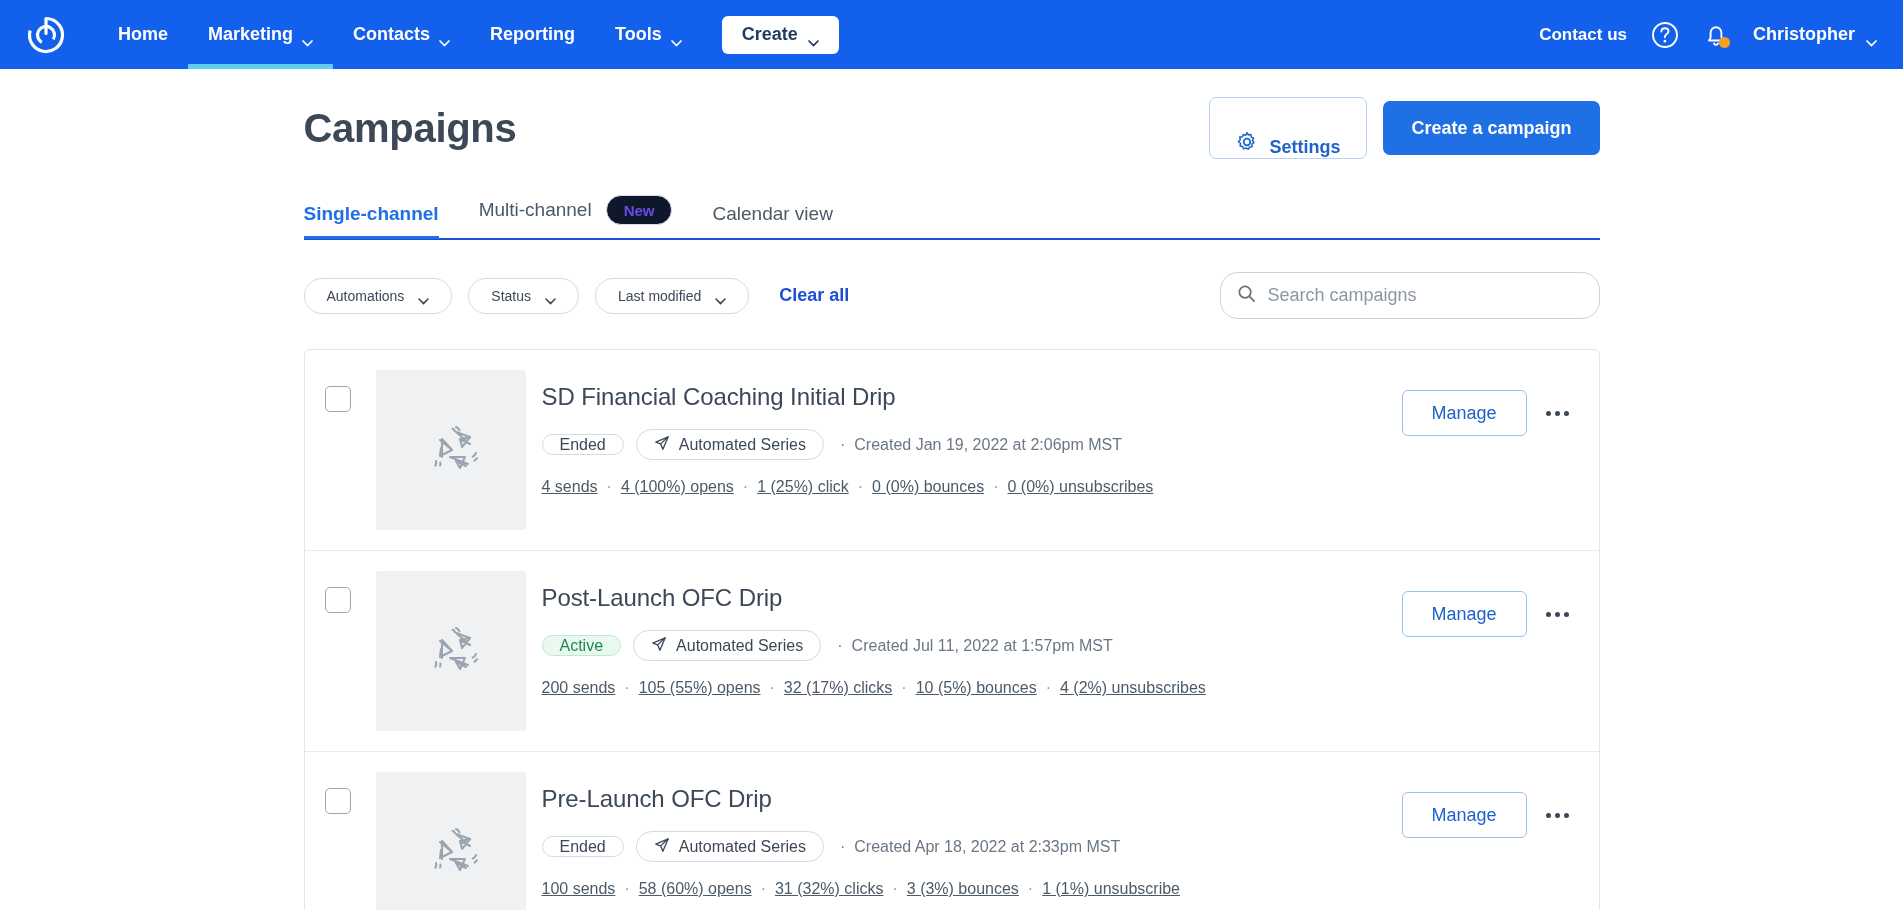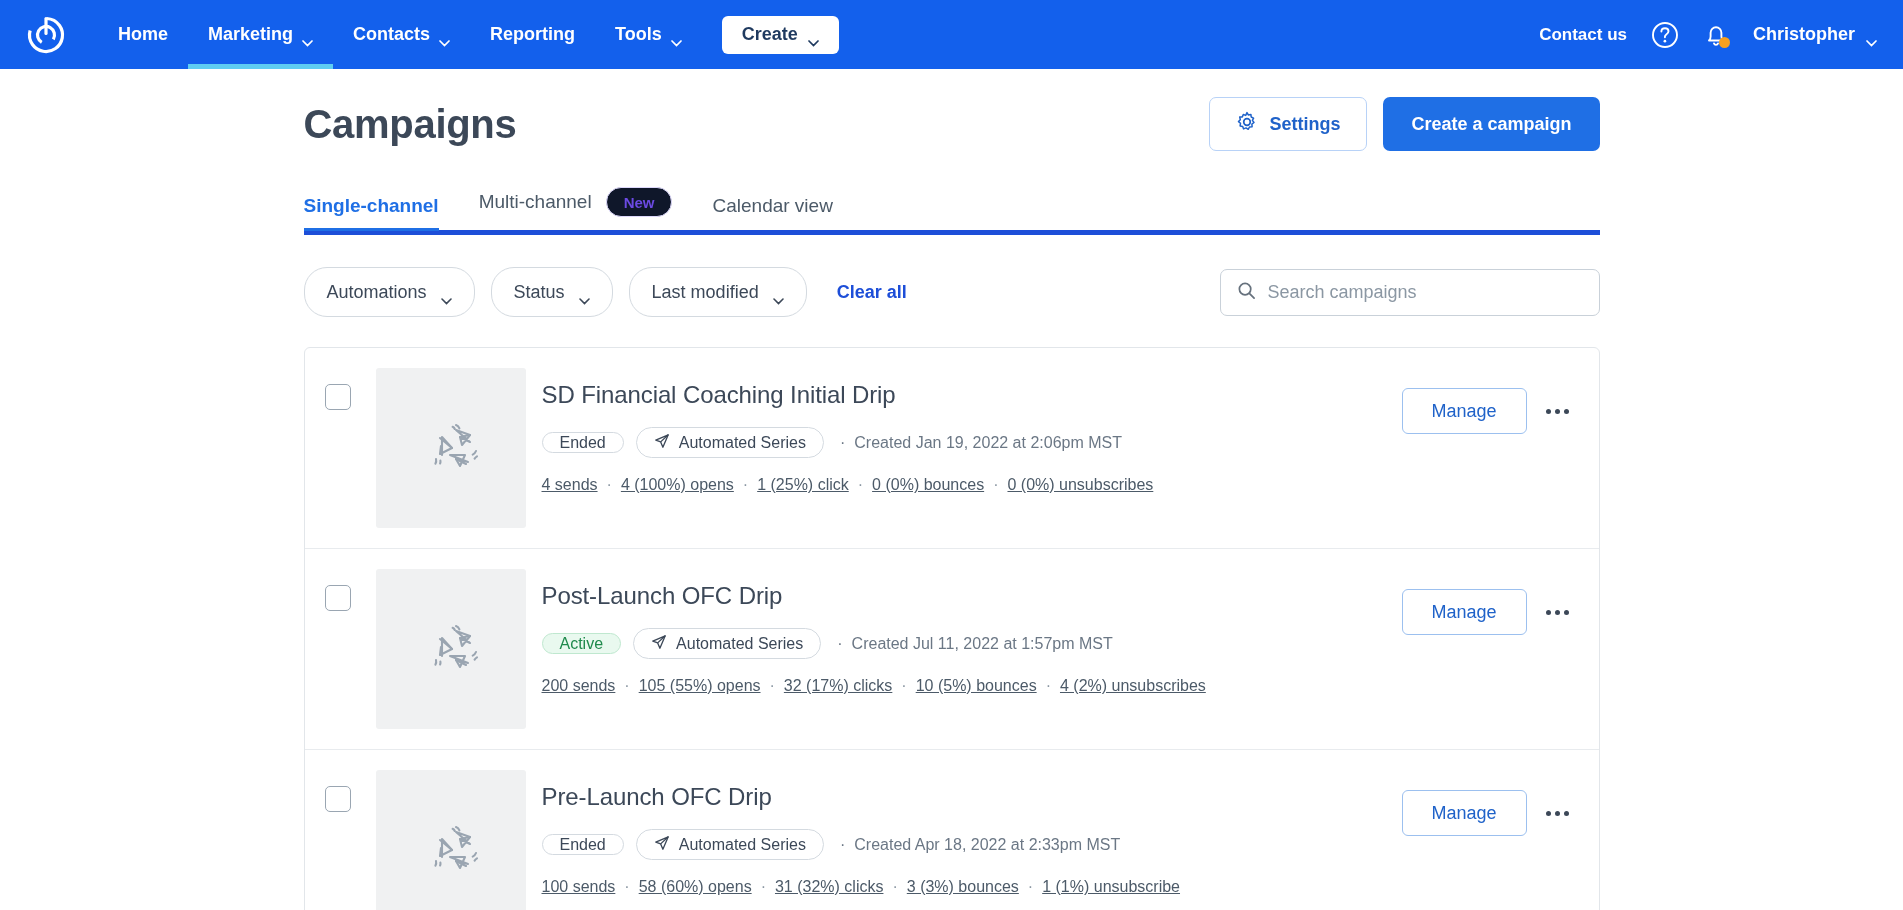--- a/index.html
+++ b/index.html
@@ -62,34 +62,34 @@
 
   .page-head {
     display: flex; align-items: center; justify-content: space-between;
     padding-top: 28px;
   }
   .page-title {
     font-size: 40px; font-weight: 700; color: #3c4858; letter-spacing: -0.3px;
   }
   .head-actions { display: flex; align-items: center; gap: 16px; }
   .btn-outline {
-    height: 54px; border: 1px solid #b8d2f7; border-radius: 7px;
+    height: 62px; border: 1px solid #b8d2f7; border-radius: 7px;
     background: #fff; color: #1f62c9; font-size: 18px; font-weight: 600;
-    display: flex; align-items: center; gap: 11px; padding: 0 26px; cursor: pointer;
+    display: flex; align-items: flex-end; gap: 11px; padding: 0 26px; cursor: pointer;
   }
   .btn-primary {
     height: 54px; border-radius: 7px; background: #1f6fe5; color: #fff;
     font-size: 18px; font-weight: 700; display: flex; align-items: center;
     padding: 0 28px; cursor: pointer; border: none;
   }
 
   
   .tabs {
     display: flex; align-items: flex-end; gap: 0;
-    margin-top: 36px; border-bottom: 5px solid #1d4ed8;
+    margin-top: 36px; border-bottom: 2px solid #1d4ed8;
   }
   .tab {
     font-size: 19px; color: #4c5a68; padding: 0 0 13px 0;
     margin-right: 40px; cursor: pointer; position: relative;
     display: flex; align-items: center; gap: 14px; white-space: nowrap;
   }
   .tab.active { color: #1f6fe5; font-weight: 600; }
   .tab.active::after {
     content: ""; position: absolute; left: 0; right: 0; bottom: -1px;
     height: 3px; background: #1f6fe5;
@@ -99,32 +99,32 @@
     height: 30px; padding: 0 17px; border-radius: 15px;
     background: #0f172a; border: 1px solid #ddd8fb;
     color: #6b4ae2; font-size: 15px; font-weight: 600;
   }
 
   
   .filters {
     display: flex; align-items: center; margin-top: 32px;
   }
   .filter-pill {
-    height: 50px; border: 1px solid #d4dae0; border-radius: 23px;
+    height: 36px; border: 1px solid #d4dae0; border-radius: 23px;
     background: #fff; display: flex; align-items: center; gap: 14px;
     padding: 0 22px; margin-right: 16px; cursor: pointer;
-    font-size: 18px; color: #3c4858; white-space: nowrap;
+    font-size: 14px; color: #3c4858; white-space: nowrap;
   }
   .clear-all {
     color: #1d4ed8; font-size: 18px; font-weight: 600;
     margin-left: 14px; cursor: pointer;
   }
   .search-box {
     margin-left: auto; width: 380px; height: 47px;
-    border: 1px solid #c9d1d9; border-radius: 7px;
+    border: 1px solid #c9d1d9; border-radius: 18px;
     display: flex; align-items: center; gap: 12px; padding: 0 16px;
     background: #fff;
   }
   .search-box input {
     border: none; outline: none; font-size: 18px; color: #3c4858;
     font-family: "Liberation Sans", sans-serif; width: 100%; background: transparent;
   }
   .search-box input::placeholder { color: #8b97a3; }
 
   

